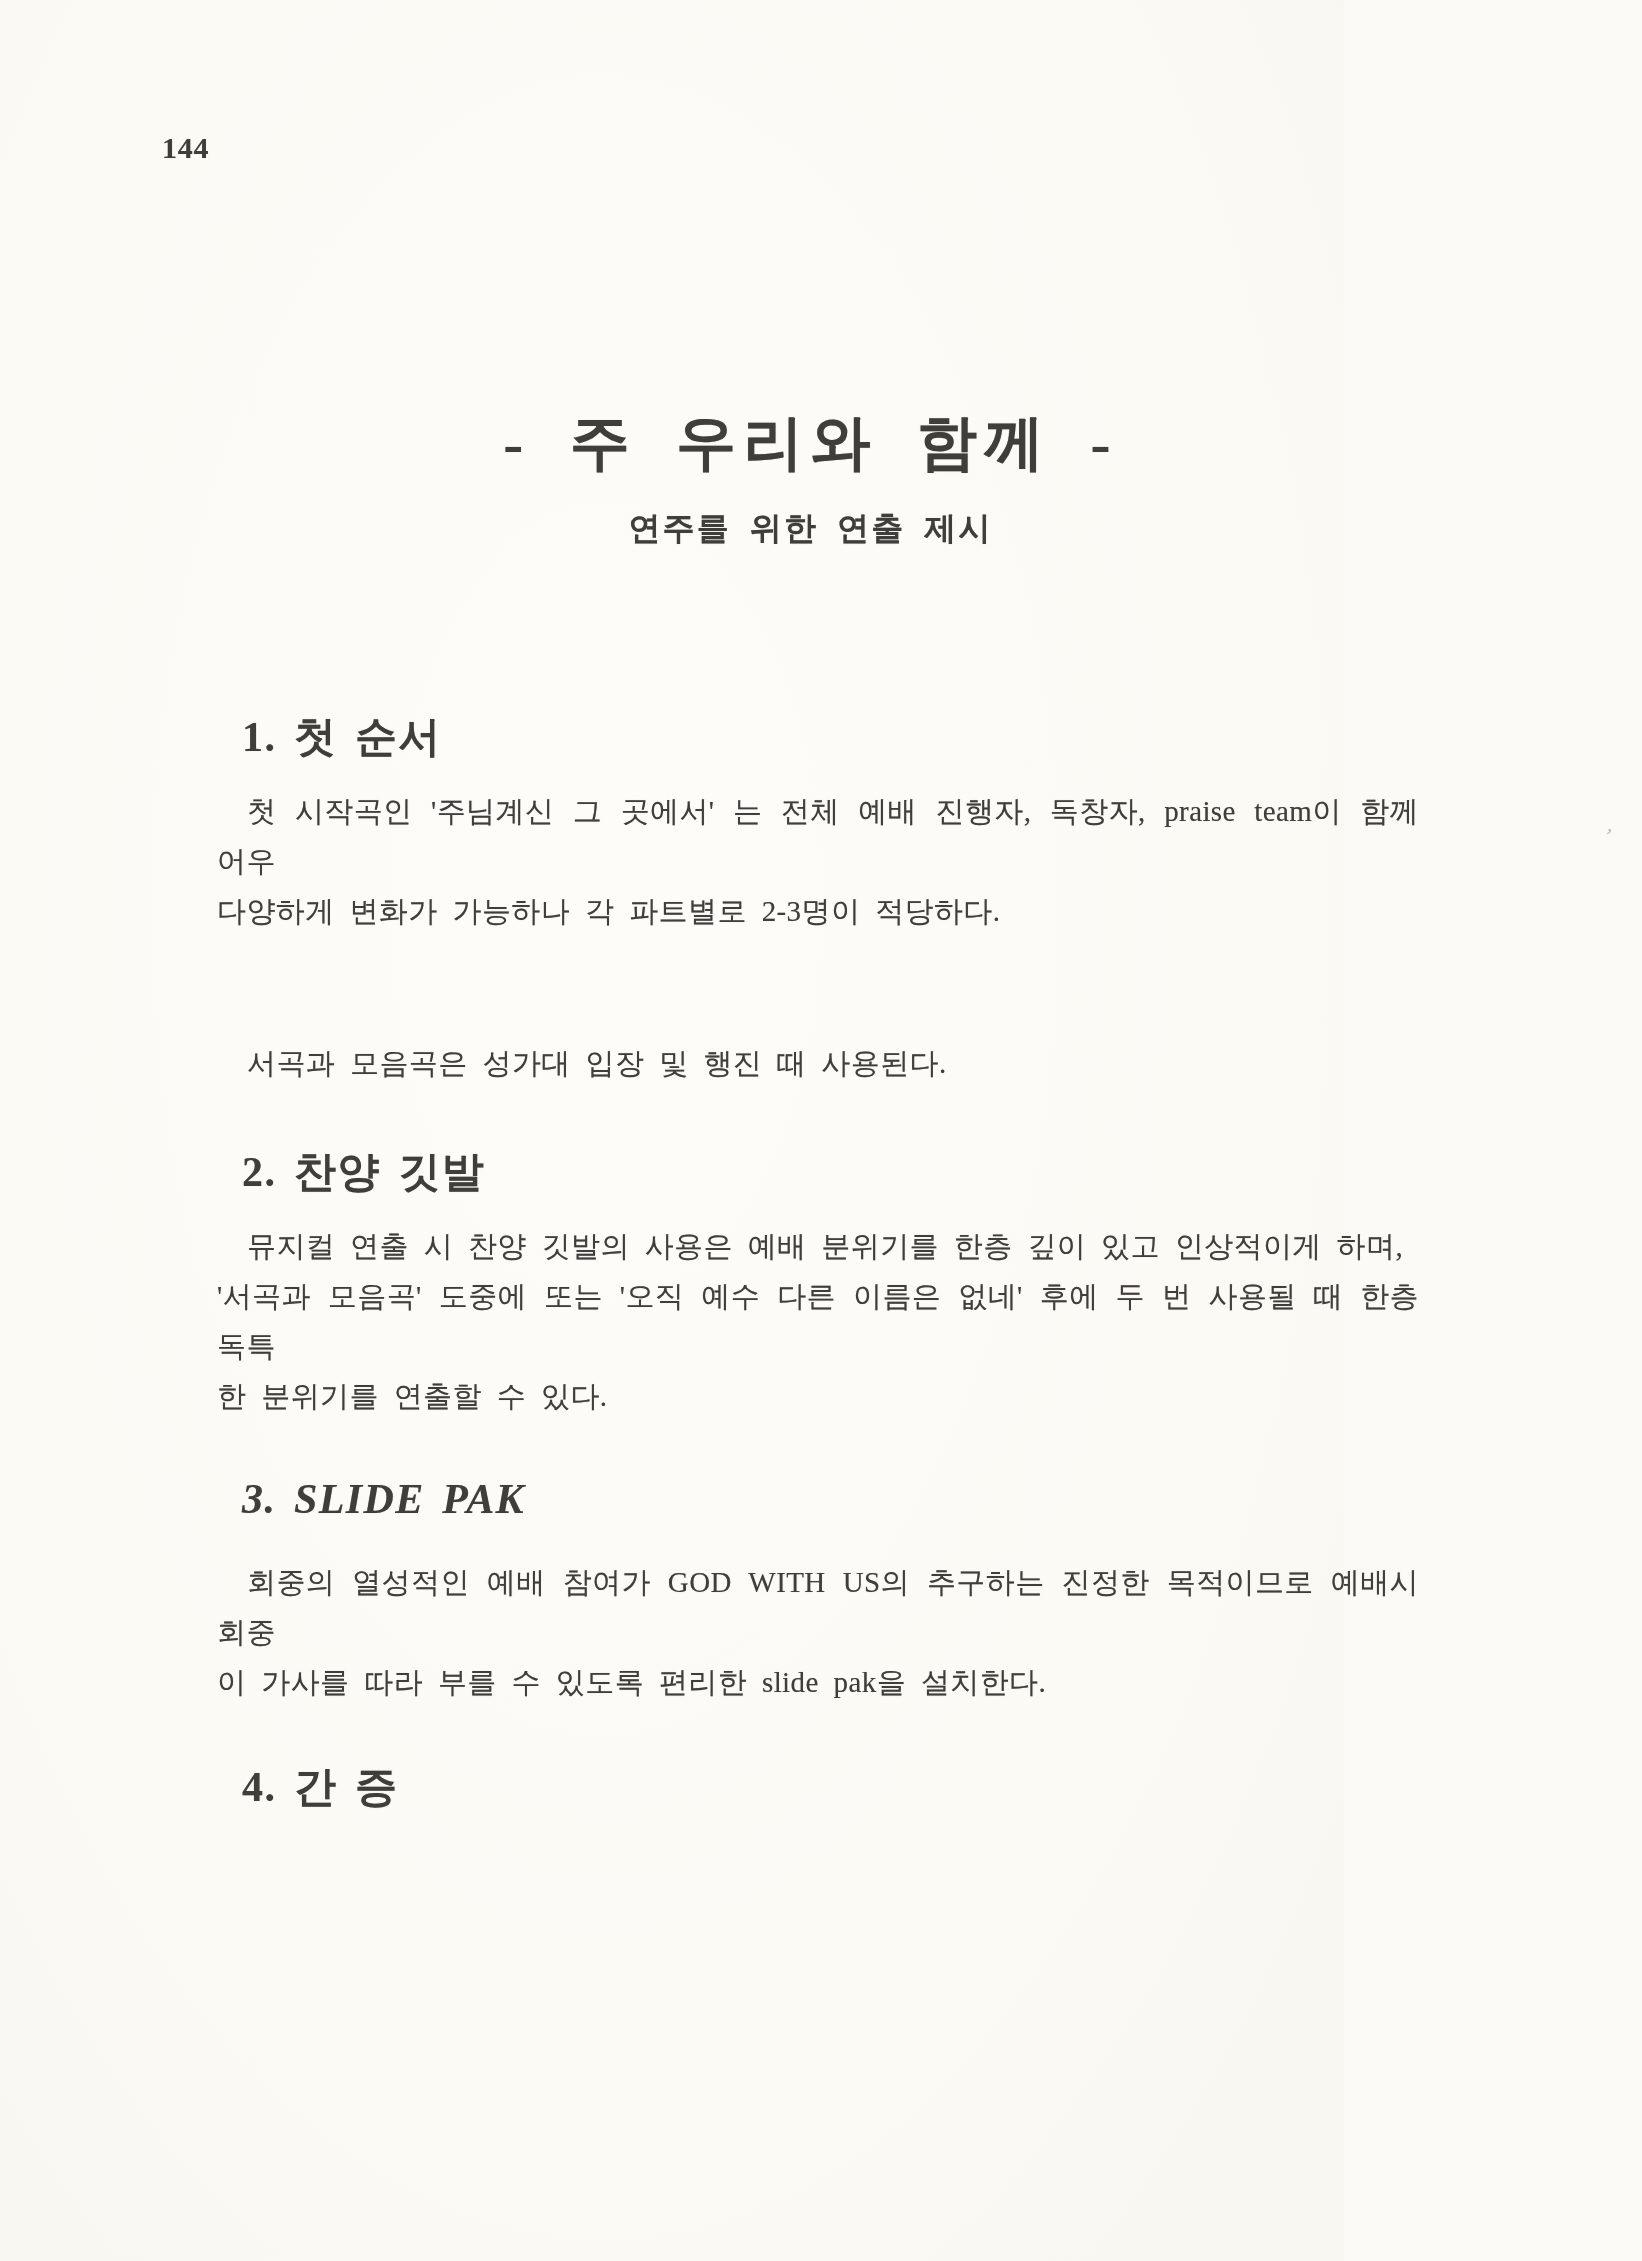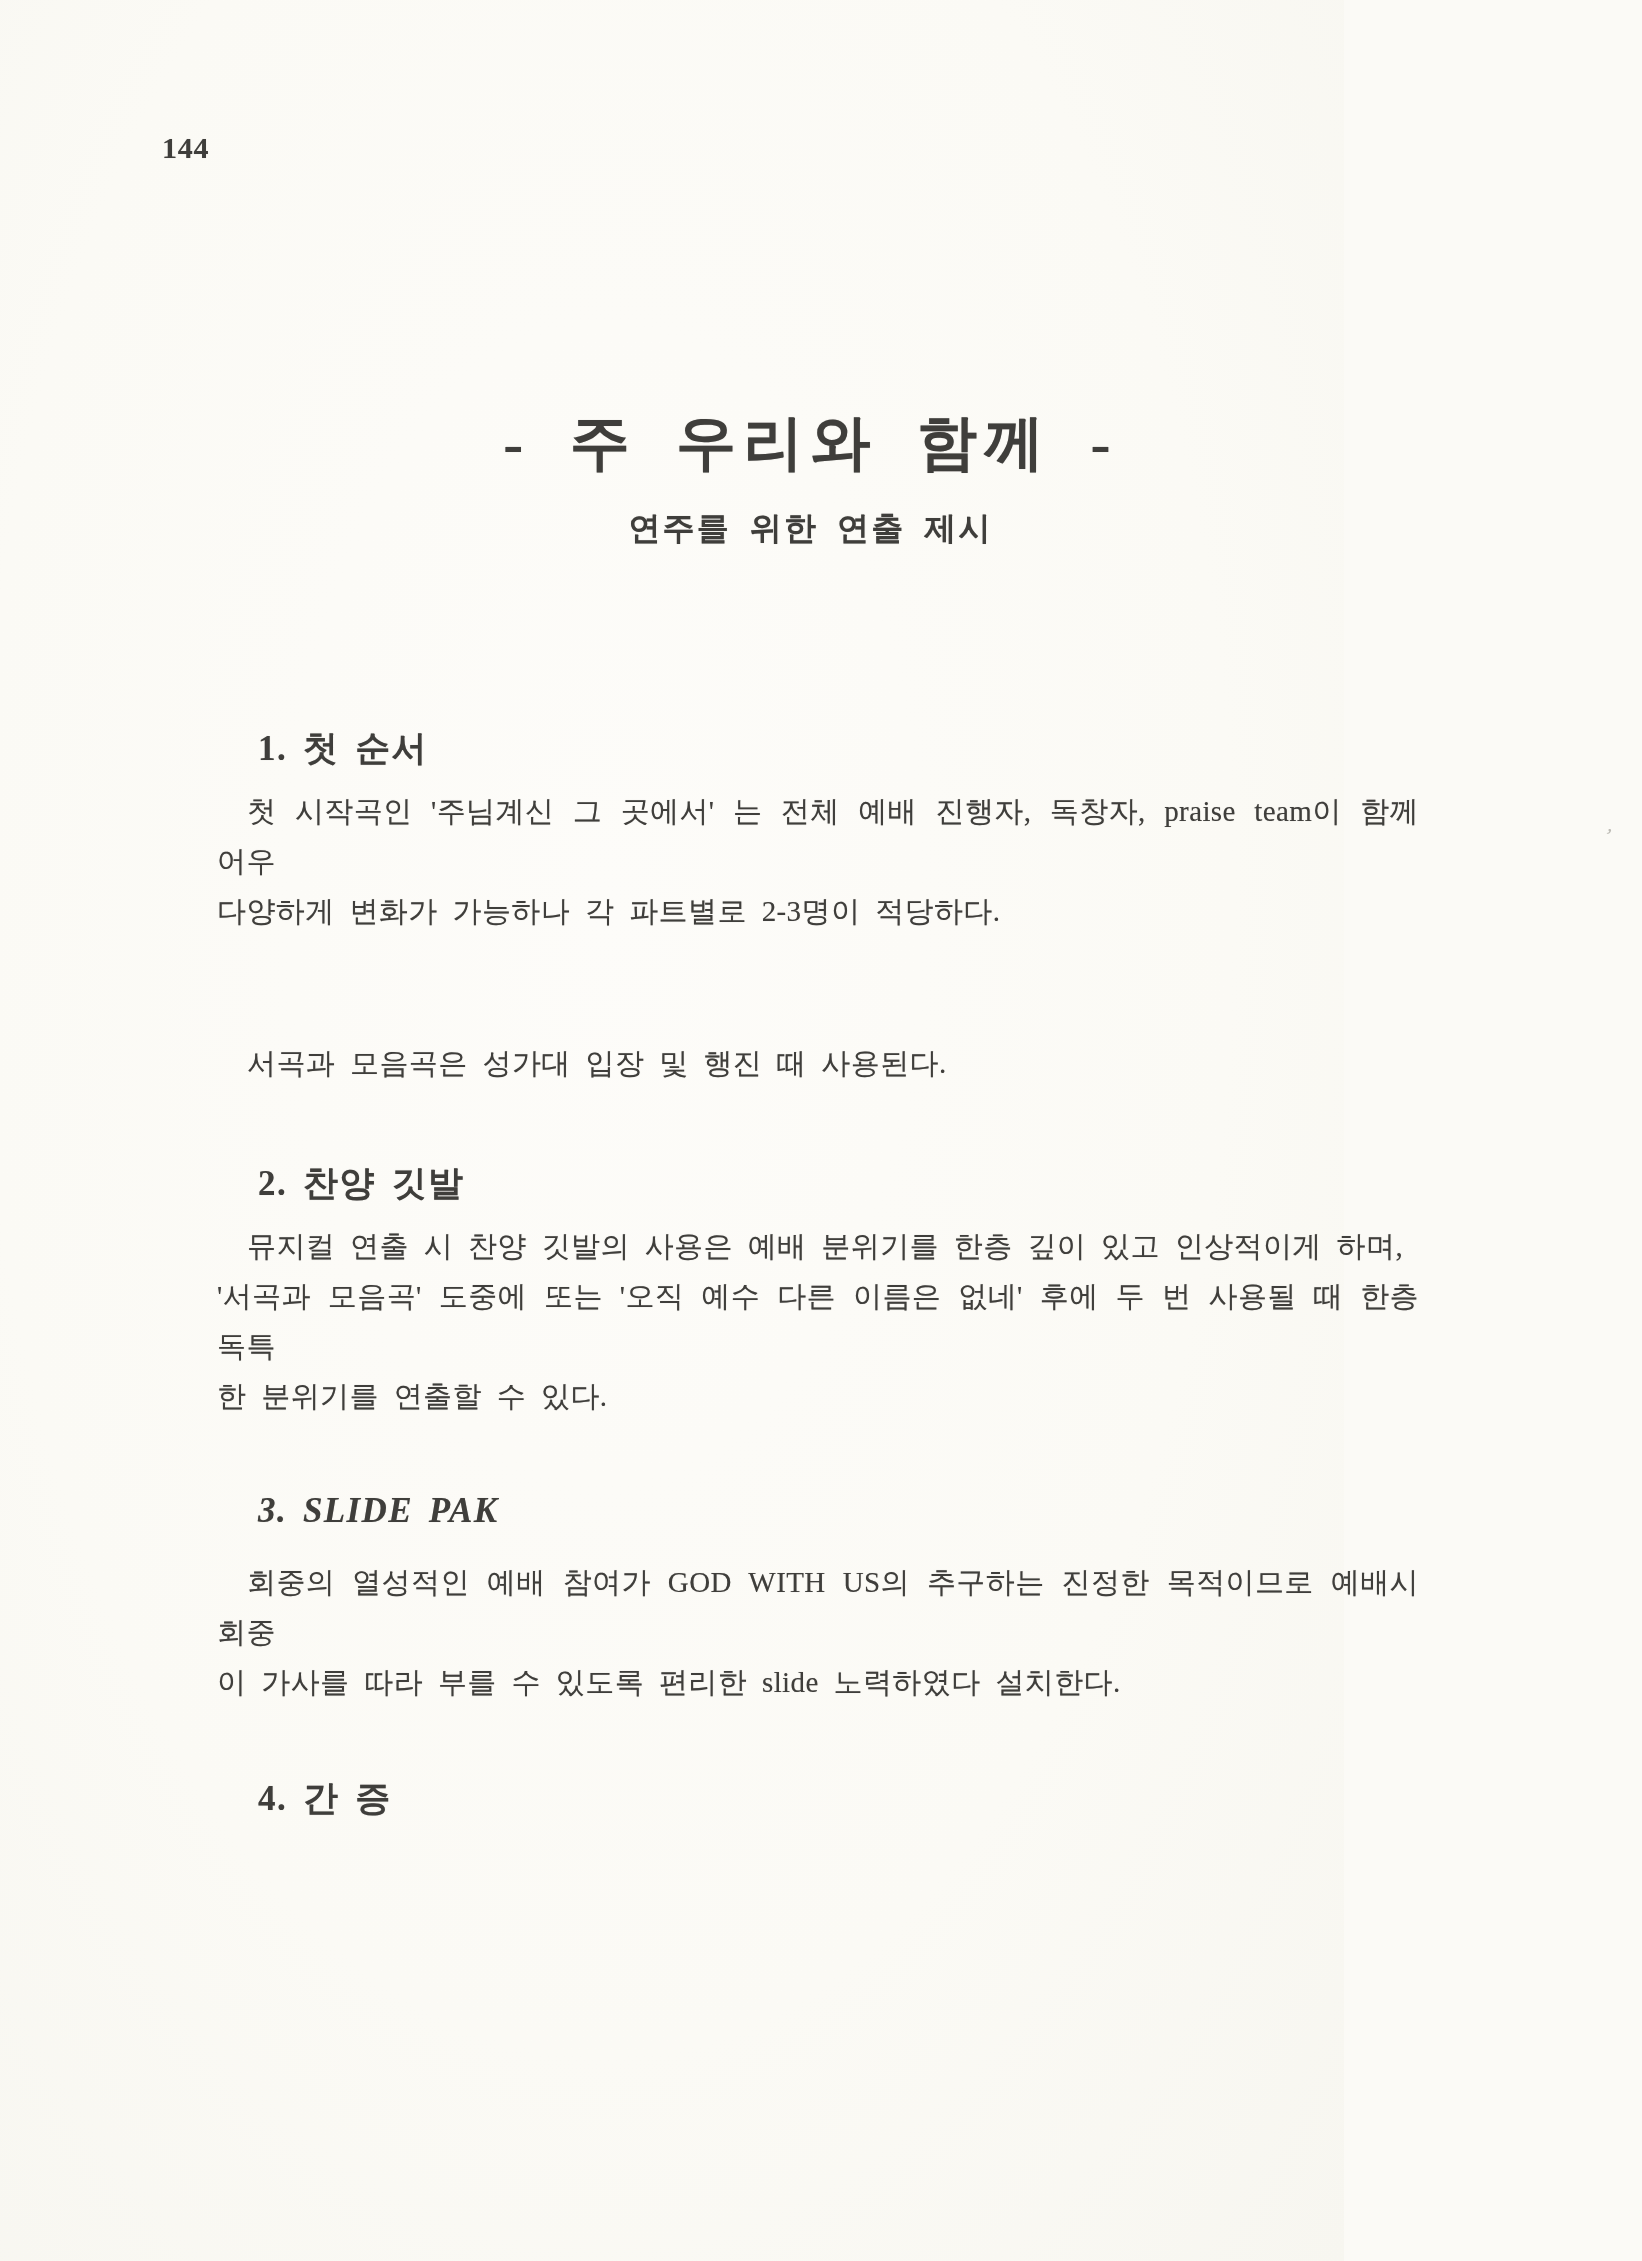--- a/index.html
+++ b/index.html
@@ -49,22 +49,22 @@
   .doc-subtitle {
     margin: 23px 0 8px 0;
     font-size: 32px;
     font-weight: 700;
     letter-spacing: 2.2px;
     word-spacing: 8.6px;
   }
   .sec-heading {
     position: absolute;
     left: 242px;
-    margin: 16px;
-    font-size: 35px;
+    margin: 0;
+    font-size: 42px;
     font-weight: 700;
     letter-spacing: 1.4px;
     word-spacing: 5.7px;
   }
   #s1h { top: 709px; }
   #s2h { top: 1144px; }
   #s3h { top: 1475px; font-style: italic; }
   #s4h { top: 1759px; }
   .para {
     position: absolute;
@@ -129,21 +129,21 @@
   <div id="s2p1" class="para ink">
     <div class="ln ind">뮤지컬 연출 시 찬양 깃발의 사용은 예배 분위기를 한층 깊이 있고 인상적이게 하며,</div>
     <div class="ln j">'서곡과 모음곡' 도중에 또는 '오직 예수 다른 이름은 없네' 후에 두 번 사용될 때 한층 독특</div>
     <div class="ln">한 분위기를 연출할 수 있다.</div>
   </div>
 
   <h3 id="s3h" class="sec-heading ink">3. SLIDE PAK</h3>
 
   <div id="s3p1" class="para ink">
     <div class="ln j ind">회중의 열성적인 예배 참여가 GOD WITH US의 추구하는 진정한 목적이므로 예배시 회중</div>
-    <div class="ln">이 가사를 따라 부를 수 있도록 편리한 slide 노력하였다 설치한다.</div>
+    <div class="ln">이 가사를 따라 부를 수 있도록 편리한 slide pak을 설치한다.</div>
   </div>
 
   <h3 id="s4h" class="sec-heading ink">4. 간 증</h3>
 
 
   <span class="speck">’</span>
 
 </div>
 
 

